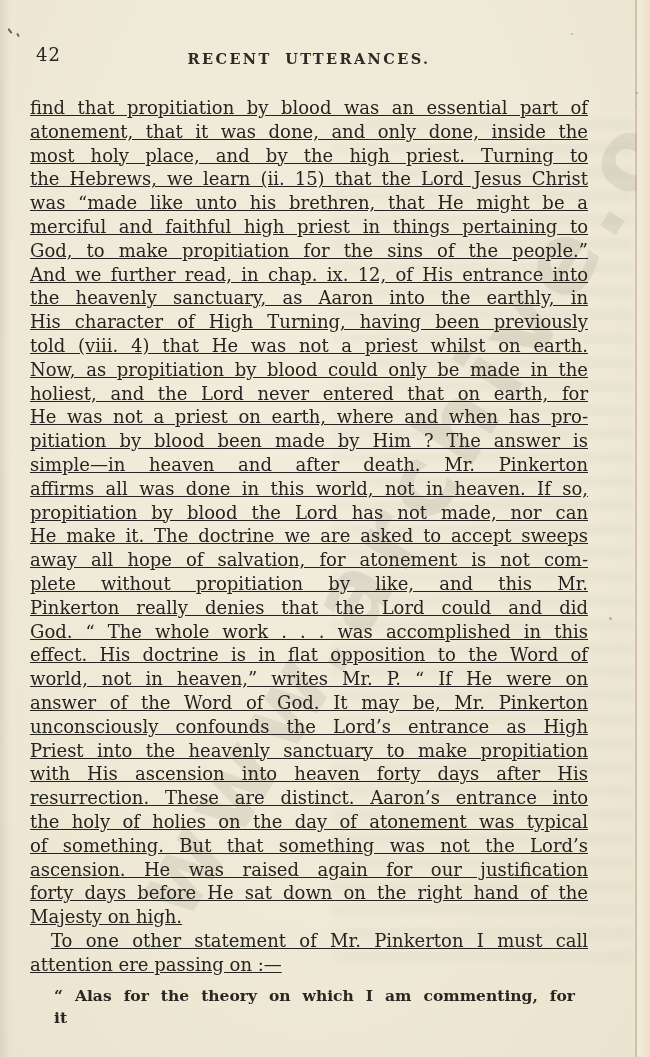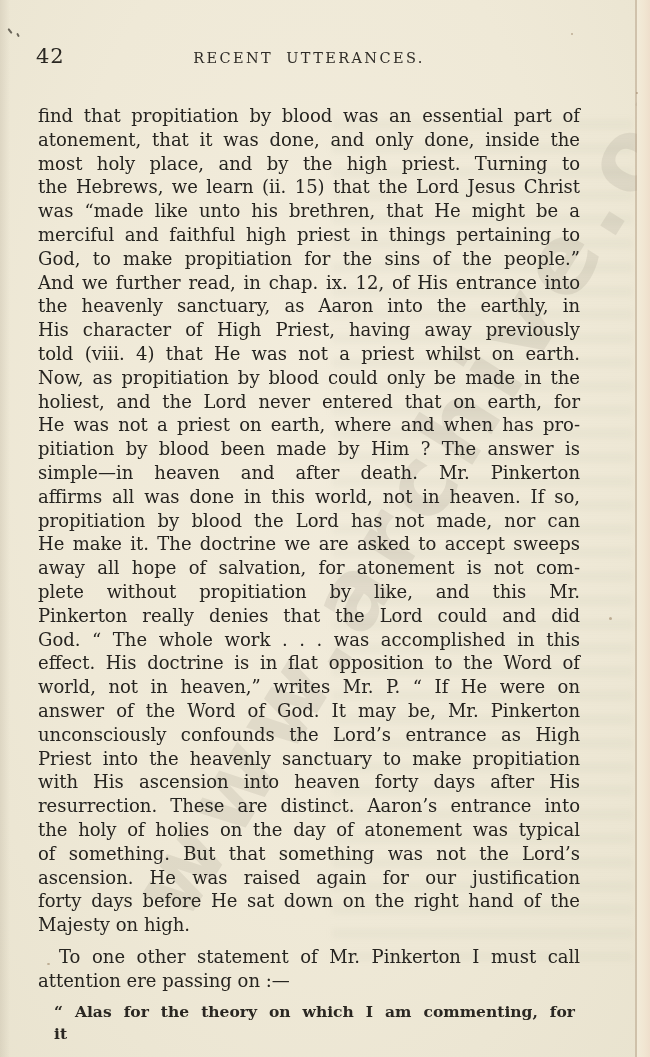--- a/index.html
+++ b/index.html
@@ -29,32 +29,32 @@
     position: absolute; top: 120px; right: 18px; width: 300px; height: 840px;
     background: repeating-linear-gradient(180deg,
       rgba(140, 150, 118, 0.06) 0px, rgba(140, 150, 118, 0.06) 9px,
       rgba(0,0,0,0) 9px, rgba(0,0,0,0) 23.8px);
     filter: blur(3px);
     pointer-events: none;
   }
   .header { position: absolute; left: 30px; top: 0; width: 558px; height: 80px; }
   .pageno {
     position: absolute; left: 6px; top: 44px;
-    font-size: 21px; color: #2a2722; letter-spacing: 1px;
+    font-size: 18px; color: #2a2722; letter-spacing: 1px;
   }
   .running-title {
     position: absolute; left: 0; top: 50px; width: 100%;
     text-align: center; font-size: 14.5px; color: #2e2b26;
-    letter-spacing: 2.4px; word-spacing: 6px;
+    letter-spacing: 2.4px; word-spacing: 6px; font-weight: bold;
   }
   .text-block {
     position: absolute; left: 30px; top: 96px; width: 558px;
     font-size: 18px; color: #262420;
   }
-  .para { margin: 8px; }
+  .para { margin: 0; text-decoration: underline; }
   .line {
     height: 23.8px; line-height: 23.8px;
     text-align: justify; text-align-last: justify; text-justify: inter-word;
     white-space: normal; overflow: visible;
   }
   .line.last { text-align-last: left; }
   .line.indent { text-indent: 21px; }
   .quote-block {
     margin-top: 9px; padding-left: 24px; padding-right: 13px;
     font-size: 15.5px; font-weight: bold; color: #2a2722;
@@ -107,21 +107,21 @@
       <div class="para">
         <div class="line">find that propitiation by blood was an essential part of</div>
         <div class="line">atonement, that it was done, and only done, inside the</div>
         <div class="line">most holy place, and by the high priest.  Turning to</div>
         <div class="line">the Hebrews, we learn (ii. 15) that the Lord Jesus Christ</div>
         <div class="line">was “made like unto his brethren, that He might be a</div>
         <div class="line">merciful and faithful high priest in things pertaining to</div>
         <div class="line">God, to make propitiation for the sins of the people.”</div>
         <div class="line">And we further read, in chap. ix. 12, of His entrance into</div>
         <div class="line">the heavenly sanctuary, as Aaron into the earthly, in</div>
-        <div class="line">His character of High Priest, having away previously</div>
+        <div class="line">His character of High Turning, having been previously</div>
         <div class="line">told (viii. 4) that He was not a priest whilst on earth.</div>
         <div class="line">Now, as propitiation by blood could only be made in the</div>
         <div class="line">holiest, and the Lord never entered that on earth, for</div>
         <div class="line">He was not a priest on earth, where and when has pro-</div>
         <div class="line">pitiation by blood been made by Him ?  The answer is</div>
         <div class="line">simple—in heaven and after death.  Mr. Pinkerton</div>
         <div class="line">affirms all was done in this world, not in heaven.  If so,</div>
         <div class="line">propitiation by blood the Lord has not made, nor can</div>
         <div class="line">He make it.  The doctrine we are asked to accept sweeps</div>
         <div class="line">away all hope of salvation, for atonement is not com-</div>

